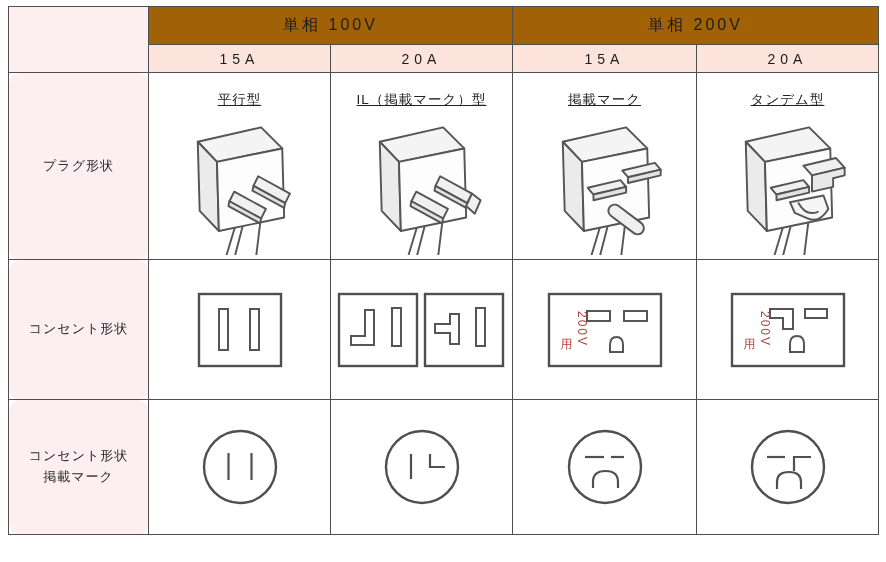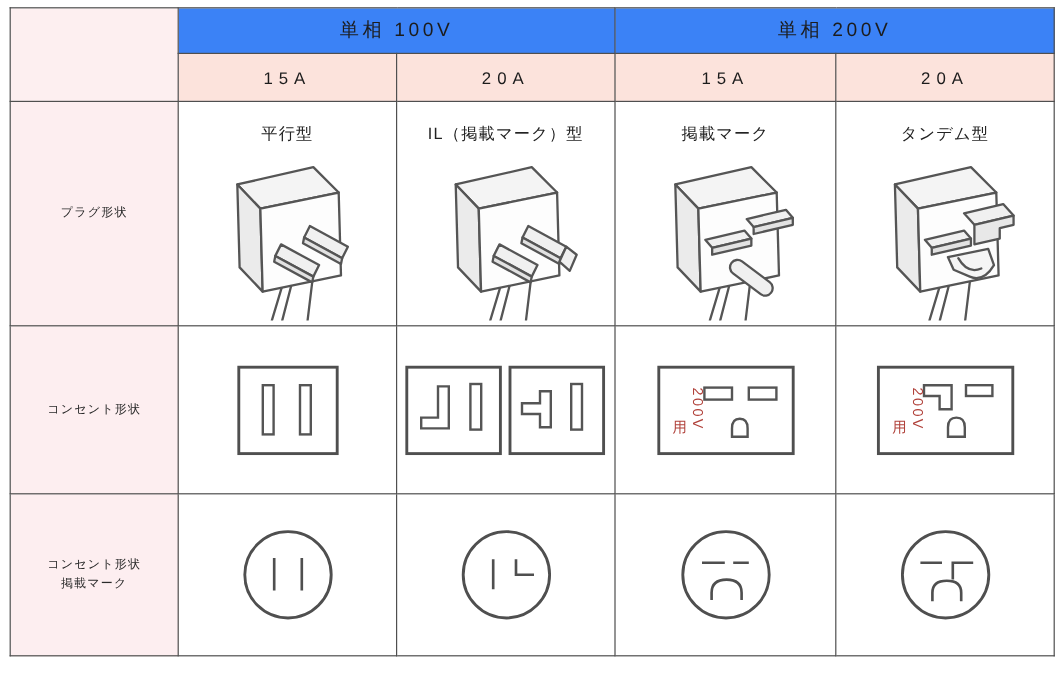--- a/index.html
+++ b/index.html
@@ -7,29 +7,29 @@
     width:886px; height:562px; position:relative; overflow:hidden;
     font-family:"Liberation Sans","DejaVu Sans",sans-serif; color:#222;
   }
   table.spec {
     border-collapse:collapse; table-layout:fixed;
     position:absolute; left:8px; top:6px;
   }
   table.spec td { border:1.5px solid #4f4f4f; padding:0; text-align:center; vertical-align:middle; }
   
   td.corner   { background:#fdeff0; }
-  td.vgroup   { background:#3b82f6; font-size:16px; letter-spacing:3px; color:#1c1c1c; }
+  td.vgroup   { background:#a16207; font-size:16px; letter-spacing:3px; color:#1c1c1c; }
   td.amp      { background:#fce3dc; font-size:14px; letter-spacing:5px; color:#1c1c1c; }
-  td.rowlabel { background:#fdeef0; font-size:10px; color:#2a2a2a; letter-spacing:1px;
-                white-space:pre-line; line-height:1.6; }
+  td.rowlabel { background:#fdeef0; font-size:13px; color:#2a2a2a; letter-spacing:1px;
+                white-space:pre-line; line-height:1.6;border-radius:12px; }
   td.cell     { background:#ffffff; }
 
   
   .plugcell { display:flex; flex-direction:column; align-items:center; height:100%; }
-  .plug-type { font-size:13.5px; color:#222; margin-top:14px; letter-spacing:1px; }
+  .plug-type { font-size:13.5px; color:#222; margin-top:14px; letter-spacing:1px;text-decoration:underline; }
   .plug-svg { margin-top:2px; }
 
   
   .ln    { fill:none; stroke:#555; stroke-width:2; stroke-linejoin:round; stroke-linecap:round; }
   .shape { stroke:#555; stroke-width:2; stroke-linejoin:round; }
   .face  { fill:#ffffff; stroke:#4f4f4f; stroke-width:2.4; }
   .slot  { fill:#ffffff; stroke:#555; stroke-width:2; }
   .mk    { fill:none; stroke:#4f4f4f; stroke-width:2.2; }
   .mcir  { fill:#ffffff; stroke:#4f4f4f; stroke-width:2.4; }
 
@@ -57,21 +57,21 @@
       <col style="width:182px">
   </colgroup>
 
   <tbody>
       <tr style="height:38px">
     <td class="corner" rowspan="2"></td>
     <td class="vgroup" colspan="2">単相 100V</td>
     <td class="vgroup" colspan="2">単相 200V</td>
   </tr>
 
-  <tr style="height:40px">
+  <tr style="height:28px">
     <td class="amp">15A</td>
     <td class="amp">20A</td>
     <td class="amp">15A</td>
     <td class="amp">20A</td>
   </tr>
 
   <tr style="height:187px">
     <td class="rowlabel">プラグ形状</td>
 
     <td class="cell">

